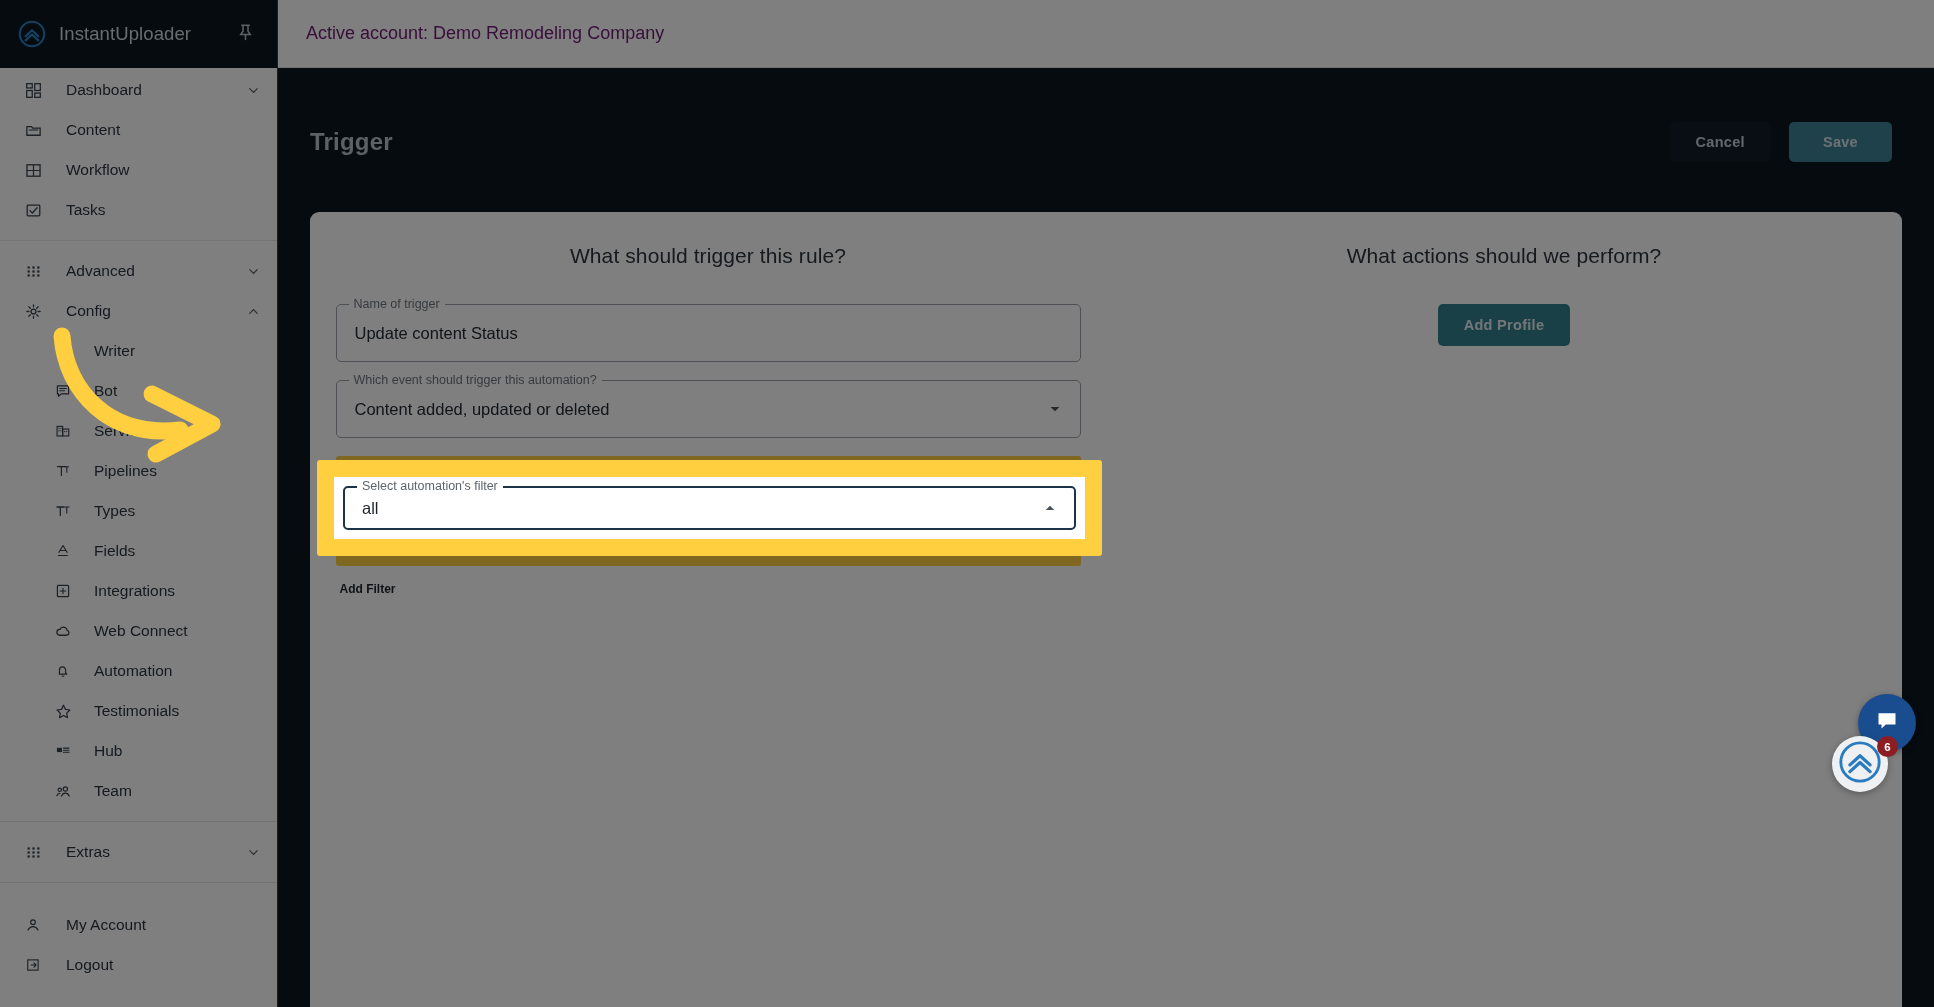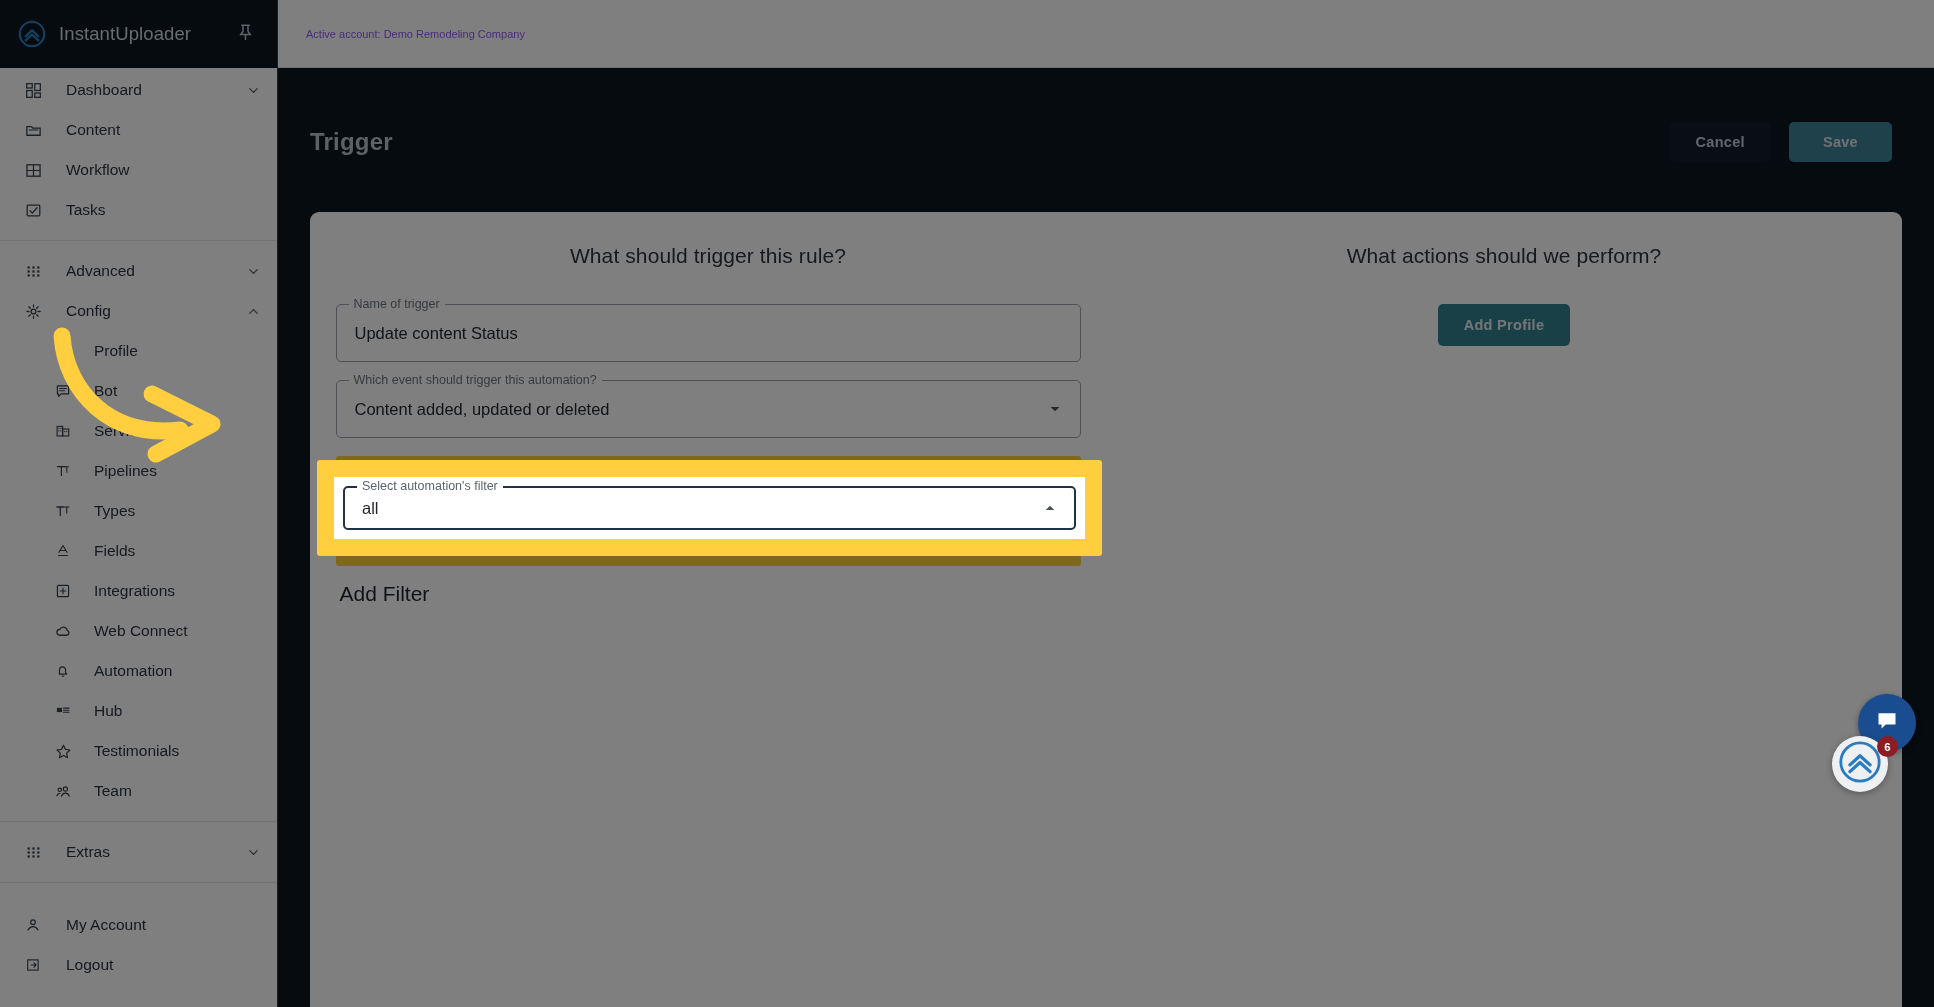--- a/index.html
+++ b/index.html
@@ -49,21 +49,21 @@
 
   
   .topbar {
     position: absolute; left: 278px; top: 0;
     width: 1656px; height: 68px;
     background: #ffffff;
     display: flex; align-items: center;
     padding: 0 22px 0 28px;
     border-bottom: 1px solid #e3e7ea;
   }
-  .topbar-left { font-size: 11px; color: #8b5cf6; }
+  .topbar-left { font-size: 18px; color: #701a75; }
   .topbar-right { margin-left: auto; display: flex; align-items: center; gap: 14px; }
   .tokens { font-size: 15px; color: #2b333c; }
   .refresh-btn { display: flex; align-items: center; color: #2b333c; cursor: pointer; }
   .acct-name { font-size: 15.5px; font-weight: bold; color: #151c24; margin-left: 14px; }
   .avatar {
     width: 34px; height: 34px; border-radius: 50%;
     background: #cfd4d9; overflow: hidden; position: relative; flex: none;
   }
   .avatar .head { position:absolute; width:13px; height:13px; border-radius:50%; background:#8c9298; left:50%; top:6px; transform:translateX(-50%); }
   .avatar .body { position:absolute; width:25px; height:16px; border-radius:13px 13px 0 0; background:#8c9298; left:50%; bottom:0; transform:translateX(-50%); }
@@ -134,21 +134,21 @@
   }
   .field-focus .legend {
     position: absolute; top: -9px; left: 12px;
     background: #ffffff; padding: 0 5px;
     font-size: 12.5px; color: #5d646d; white-space: nowrap;
   }
   .field-focus .value { font-size: 16.5px; color: #1d242c; }
   .field-focus .caret { margin-left: auto; color: #4a525b; display:flex; }
 
   .add-filter {
-    width: 745px; font-size: 21px; font-weight: normal;
+    width: 745px; font-size: 12px; font-weight: bold;
     color: #1d242c; padding-left: 4px; margin-top: 6px; cursor: pointer;
   }
 
   .action-area { display: flex; justify-content: center; padding-top: 36px; }
   .btn-action {
     background: #35808f; color: #e3edf1; border: none; border-radius: 5px;
     padding: 13px 26px; font-size: 14.5px; font-weight: bold;
     letter-spacing: .3px; cursor: pointer; font-family: "Liberation Sans", sans-serif;
   }
 
@@ -296,21 +296,21 @@
         </span>
       </div>
 
       <div class="nav-item sub">
         <span class="ico">
           <svg viewBox="0 0 20 20" width="16" height="16">
               <circle cx="10" cy="6.6" r="2.9" fill="none" stroke="currentColor" stroke-width="1.5"></circle>
               <path d="M3.8 16.2c1.6-3 4-4.2 6.2-4.2s4.6 1.2 6.2 4.2" fill="none" stroke="currentColor" stroke-width="1.5" stroke-linecap="round"></path>
             </svg>
         </span>
-        <span class="lbl">Profile</span>
+        <span class="lbl">Writer</span>
       </div>
 
       <div class="nav-item sub">
         <span class="ico">
           <svg viewBox="0 0 20 20" width="16" height="16">
               <path d="M3 3.6h14v10H7.8L4.4 16.6V13.6H3z" fill="none" stroke="currentColor" stroke-width="1.5" stroke-linejoin="round"></path>
               <path d="M5.8 6.8h8.4M5.8 9.6h6" stroke="currentColor" stroke-width="1.3" stroke-linecap="round"></path>
             </svg>
         </span>
         <span class="lbl">Bot</span>
@@ -389,35 +389,35 @@
           <svg viewBox="0 0 20 20" width="16" height="16">
               <path d="M5.4 14h9.2l-1.4-2V8.6a3.8 3.8 0 0 0-7.6 0V12z" fill="none" stroke="currentColor" stroke-width="1.5" stroke-linejoin="round"></path>
               <path d="M8.6 15.8a1.5 1.5 0 0 0 2.8 0" fill="none" stroke="currentColor" stroke-width="1.4"></path>
             </svg>
         </span>
         <span class="lbl">Automation</span>
       </div>
 
       <div class="nav-item sub">
         <span class="ico">
+          <svg viewBox="0 0 20 20" width="17" height="17">
+              <path d="M10 2.6 L12.3 7.5 L17.6 8.2 L13.7 11.9 L14.7 17.2 L10 14.6 L5.3 17.2 L6.3 11.9 L2.4 8.2 L7.7 7.5 Z" fill="none" stroke="currentColor" stroke-width="1.4" stroke-linejoin="round"></path>
+            </svg>
+        </span>
+        <span class="lbl">Testimonials</span>
+      </div>
+
+      <div class="nav-item sub">
+        <span class="ico">
           <svg viewBox="0 0 20 20" width="16" height="16">
               <rect x="2.4" y="6" width="6.4" height="5.4" fill="currentColor"></rect>
               <path d="M10.6 6.4h7M10.6 9h7M10.6 11.6h7" stroke="currentColor" stroke-width="1.3" stroke-linecap="round"></path>
             </svg>
         </span>
         <span class="lbl">Hub</span>
-      </div>
-
-      <div class="nav-item sub">
-        <span class="ico">
-          <svg viewBox="0 0 20 20" width="17" height="17">
-              <path d="M10 2.6 L12.3 7.5 L17.6 8.2 L13.7 11.9 L14.7 17.2 L10 14.6 L5.3 17.2 L6.3 11.9 L2.4 8.2 L7.7 7.5 Z" fill="none" stroke="currentColor" stroke-width="1.4" stroke-linejoin="round"></path>
-            </svg>
-        </span>
-        <span class="lbl">Testimonials</span>
       </div>
 
       <div class="nav-item sub">
         <span class="ico">
           <svg viewBox="0 0 20 20" width="17" height="17">
               <circle cx="12.2" cy="7" r="2.5" fill="none" stroke="currentColor" stroke-width="1.4"></circle>
               <circle cx="5.6" cy="8" r="2" fill="none" stroke="currentColor" stroke-width="1.4"></circle>
               <path d="M7.6 15.4c.9-2.4 2.6-3.6 4.6-3.6s3.7 1.2 4.6 3.6" fill="none" stroke="currentColor" stroke-width="1.4" stroke-linecap="round"></path>
               <path d="M2.2 15c.7-1.9 2-2.8 3.4-2.8" fill="none" stroke="currentColor" stroke-width="1.4" stroke-linecap="round"></path>
             </svg>

